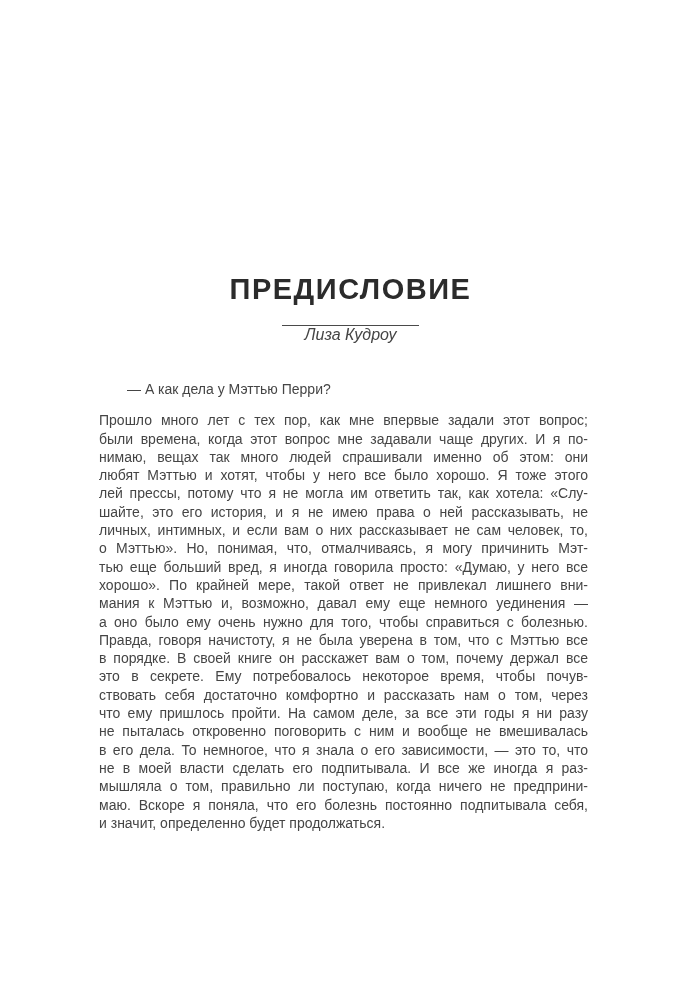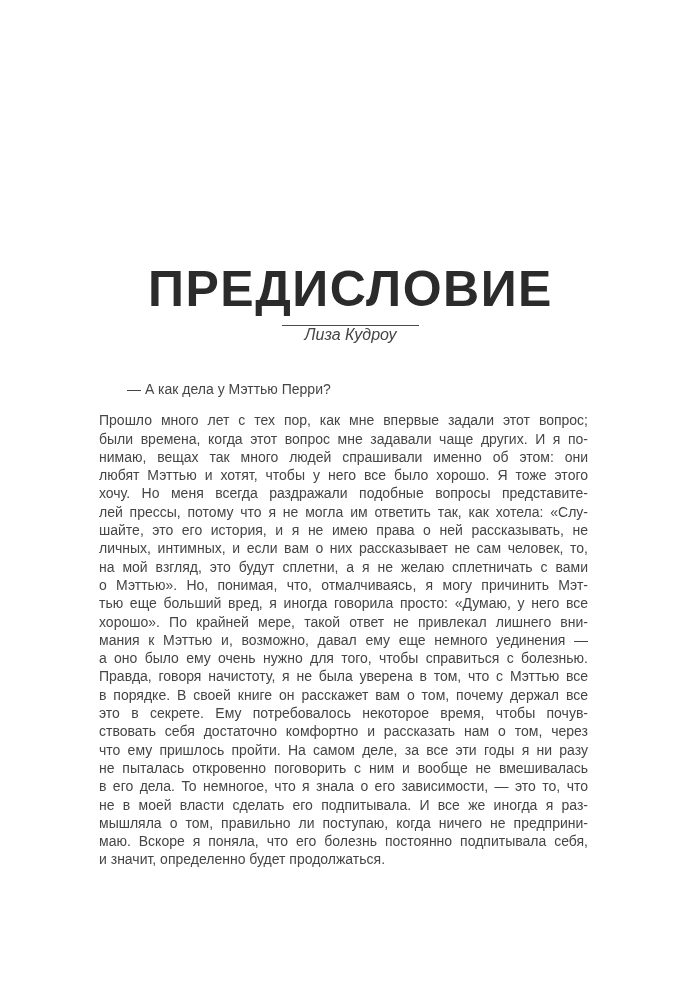--- a/index.html
+++ b/index.html
@@ -17,21 +17,21 @@
   }
   .chapter-header {
     position: absolute;
     top: 270px;
     left: 106px;
     width: 489px;
     text-align: center;
   }
   .chapter-title {
     margin: 0;
-    font-size: 50px;
+    font-size: 29px;
     line-height: 38px;
     font-weight: 700;
     letter-spacing: 1.5px;
     color: var(--title-color, #2b2b2b);
   }
   .title-divider {
     width: 137px;
     height: 0;
     margin: 17px auto 0 auto;
     border: 0;
@@ -75,25 +75,23 @@
     <div class="chapter-author">Лиза Кудроу</div>
   </header>
 
   <main class="chapter-body">
     <p class="dialogue-line">— А как дела у Мэттью Перри?</p>
     <div class="paragraph">
         <div class="line">Прошло много лет с тех пор, как мне впервые задали этот вопрос;</div>
         <div class="line">были времена, когда этот вопрос мне задавали чаще других. И я по-</div>
         <div class="line">нимаю, вещах так много людей спрашивали именно об этом: они</div>
         <div class="line">любят Мэттью и хотят, чтобы у него все было хорошо. Я тоже этого</div>
-        <div class="line">хочу. Но меня всегда раздражали подобные вопросы представите-</div>
         <div class="line">лей прессы, потому что я не могла им ответить так, как хотела: «Слу-</div>
         <div class="line">шайте, это его история, и я не имею права о ней рассказывать, не</div>
         <div class="line">личных, интимных, и если вам о них рассказывает не сам человек, то,</div>
-        <div class="line">на мой взгляд, это будут сплетни, а я не желаю сплетничать с вами</div>
         <div class="line">о Мэттью». Но, понимая, что, отмалчиваясь, я могу причинить Мэт-</div>
         <div class="line">тью еще больший вред, я иногда говорила просто: «Думаю, у него все</div>
         <div class="line">хорошо». По крайней мере, такой ответ не привлекал лишнего вни-</div>
         <div class="line">мания к Мэттью и, возможно, давал ему еще немного уединения —</div>
         <div class="line">а оно было ему очень нужно для того, чтобы справиться с болезнью.</div>
         <div class="line">Правда, говоря начистоту, я не была уверена в том, что с Мэттью все</div>
         <div class="line">в порядке. В своей книге он расскажет вам о том, почему держал все</div>
         <div class="line">это в секрете. Ему потребовалось некоторое время, чтобы почув-</div>
         <div class="line">ствовать себя достаточно комфортно и рассказать нам о том, через</div>
         <div class="line">что ему пришлось пройти. На самом деле, за все эти годы я ни разу</div>

